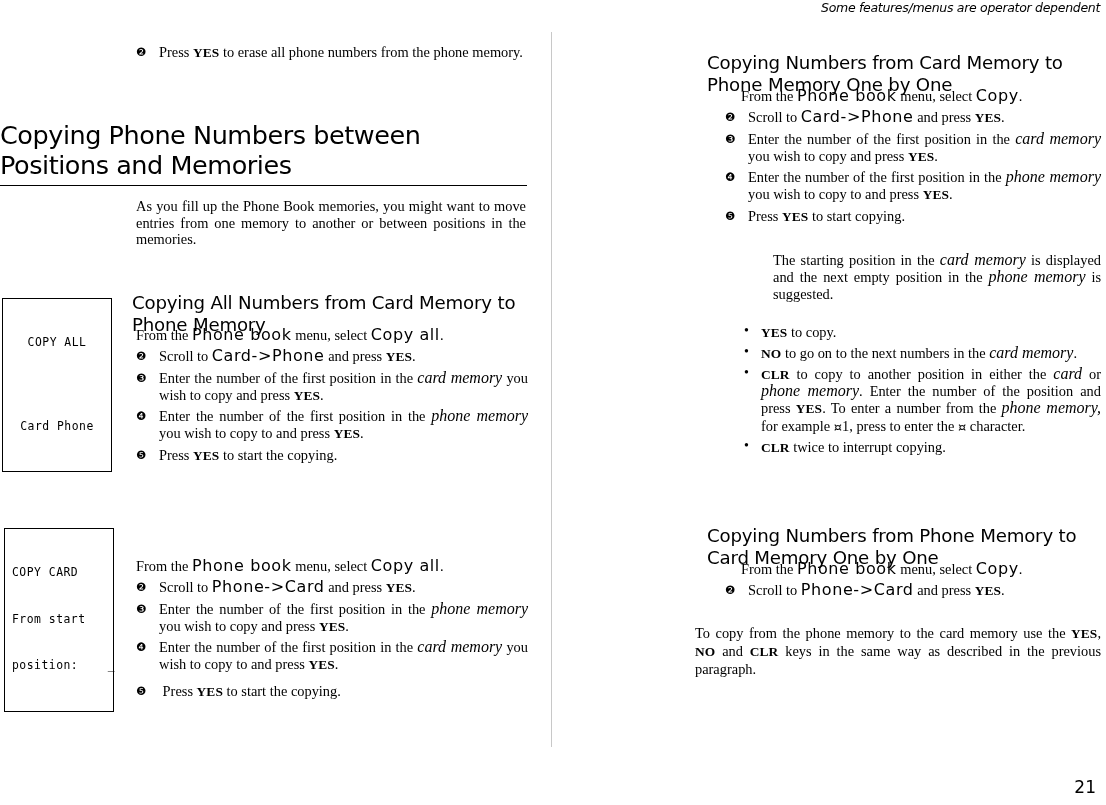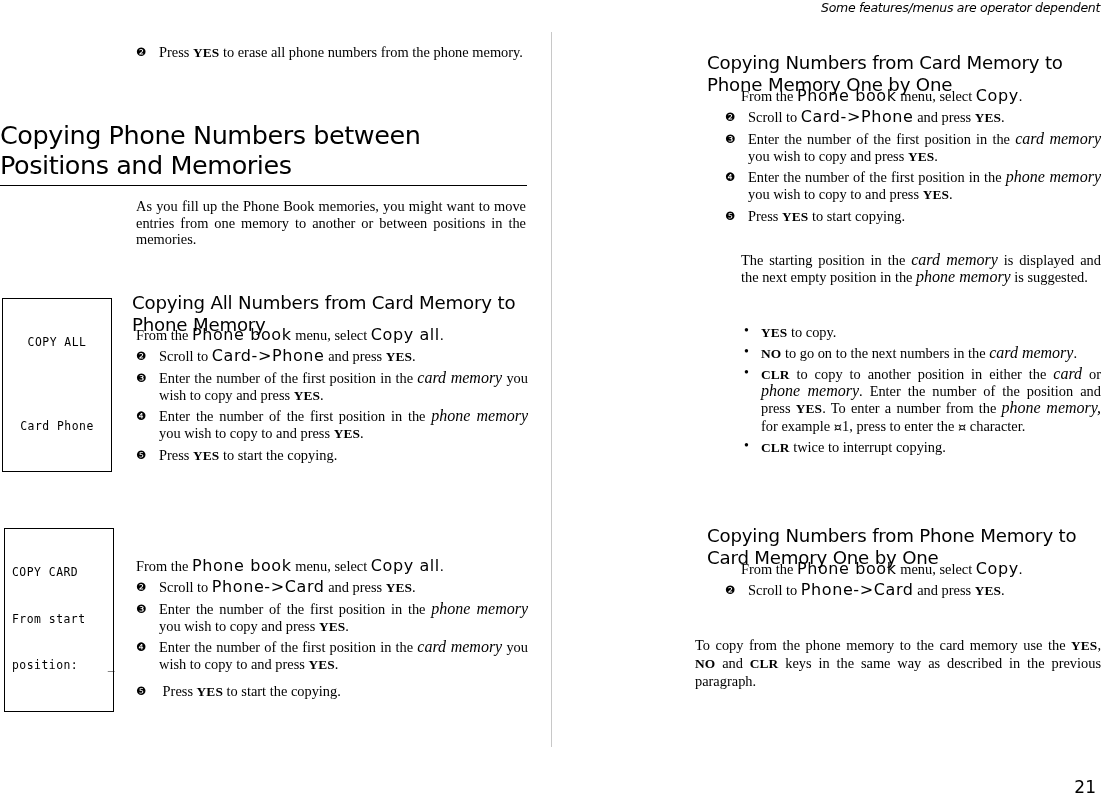--- a/index.html
+++ b/index.html
@@ -277,21 +277,21 @@
       </li>
       <li class="step">
         <span class="marker">❹</span><span>Enter the number of the first position in the </span><span class="ital-tight">phone memory</span><span> you wish to copy to and press </span><span class="smallcaps">YES</span><span>.</span>
       </li>
       <li class="step last-line-left">
         <span class="marker">❺</span><span>Press </span><span class="smallcaps">YES</span><span> to start copying.</span>
       </li>
     </ol>
 
     <div class="blk" style="left:186px; top:222px; width:360px;">
-      <div class="plain-para" style="margin-top:0;">
+      <div class="plain-para" style="margin-top:0;margin-left:32px;">
         <span>The starting position in the </span><span class="ital-tight">card memory</span><span> is displayed and the next empty position in the </span><span class="ital-tight">phone memory</span><span> is suggested.</span>
       </div>
     </div>
 
     <ul class="bullets blk" style="left:186px; top:291px; width:360px;">
       <li class="bullet last-line-left">
         <span class="dot">•</span><span class="smallcaps">YES</span><span> to copy.</span>
       </li>
       <li class="bullet last-line-left">
         <span class="dot">•</span><span class="smallcaps">NO</span><span> to go on to the next numbers in the </span><span class="ital-tight">card memory</span><span>.</span>
@@ -312,21 +312,21 @@
       </div>
     </div>
 
     <ol class="steps blk" style="left:170px; top:548px; width:376px;">
       <li class="step last-line-left">
         <span class="marker">❷</span><span>Scroll to </span><span class="mono-ui">Phone-&gt;Card</span><span> and press </span><span class="smallcaps">YES</span><span>.</span>
       </li>
     </ol>
 
     <div class="blk" style="left:140px; top:595px; width:406px;">
-      <div class="plain-para" style="margin-top:12px;">
+      <div class="plain-para" style="margin-top:0;">
         <span>To copy from the phone memory to the card memory use the </span><span class="smallcaps">YES</span><span>, </span><span class="smallcaps">NO</span><span> and </span><span class="smallcaps">CLR</span><span> keys in the same way as described in the previous paragraph.</span>
       </div>
     </div>
 
   </div>
 </div>
 
 <div class="folio">21</div>
 
 </body></html>

